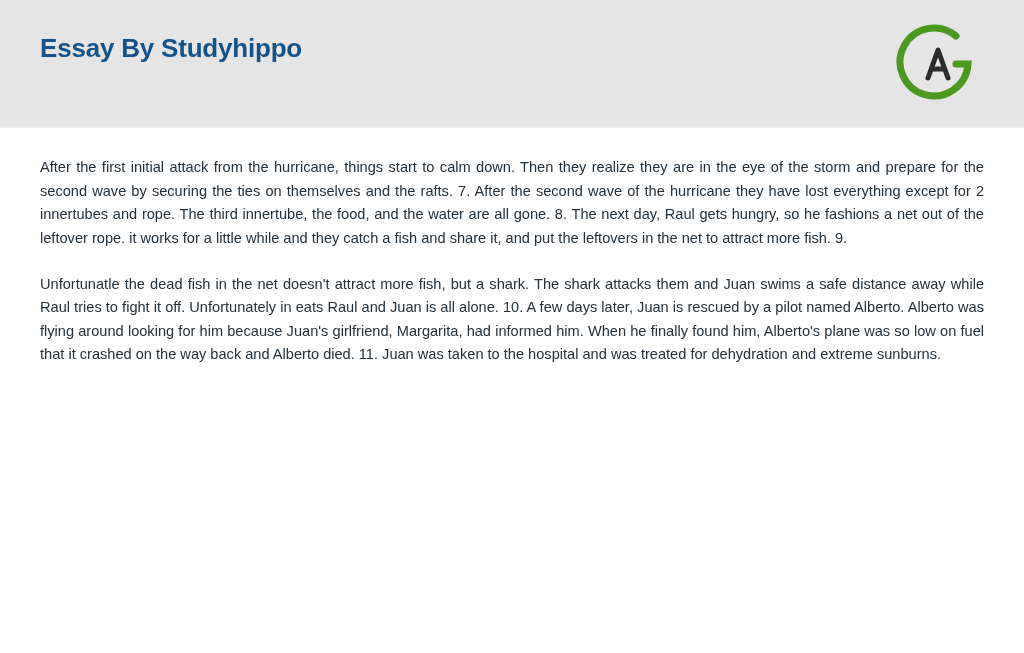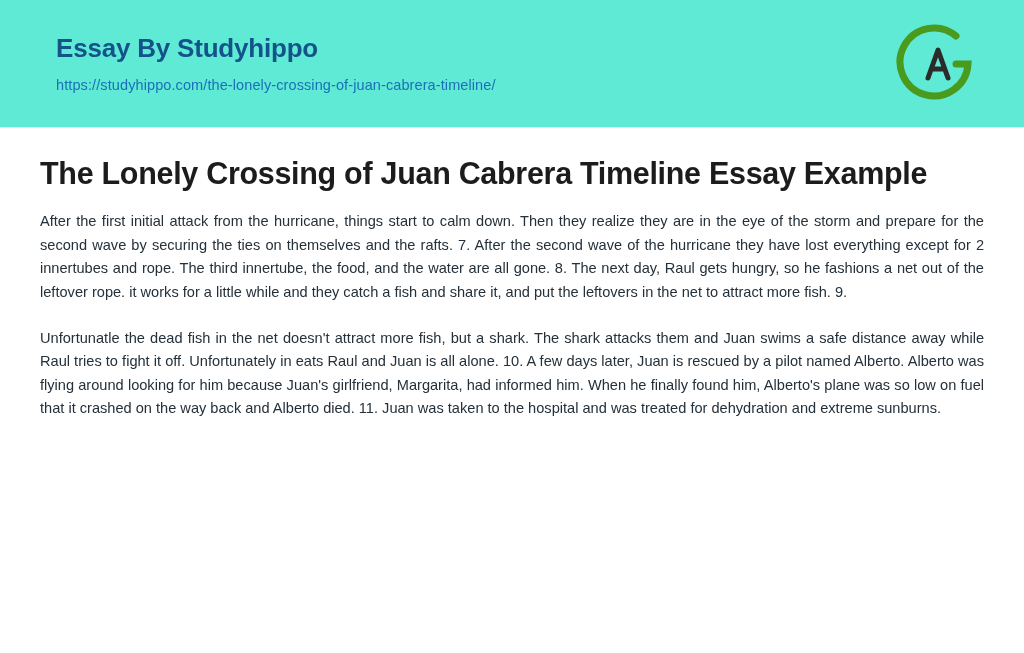--- a/index.html
+++ b/index.html
@@ -15,23 +15,23 @@
   }
   .page {
     width: 1024px;
     height: 653px;
     position: relative;
     box-sizing: border-box;
     background: #ffffff;
   }
   .header {
     height: 128px;
-    background: #5eead4;
+    background: #e5e5e5;
     box-sizing: border-box;
-    padding: 34px 40px 0 56px;
+    padding: 34px 40px 0 40px;
     position: relative;
     border-bottom: 1px solid #e6ecf2;
   }
   .brand {
     font-size: 26px;
     font-weight: bold;
     color: #14538a;
     letter-spacing: -0.2px;
     line-height: 1.1;
     margin: 0;
@@ -75,28 +75,26 @@
     margin-bottom: 12px;
   }
 </style>
 </head>
 <body>
 
 <div class="page">
 
   <div class="header">
     <div class="brand">Essay By Studyhippo</div>
-    <a class="source-url" href="#">https://studyhippo.com/the-lonely-crossing-of-juan-cabrera-timeline/</a>
     <span class="logo">
       <svg width="88" height="88" viewBox="0 0 88 88" xmlns="http://www.w3.org/2000/svg">
         <path d="M62 16 A34 34 0 1 0 74 44 L62 44" fill="none" stroke="#4a9a1e" stroke-width="7" stroke-linecap="round"></path>
         <path d="M34 58 L44 30 L54 58 M38.5 49 L49.5 49" fill="none" stroke="#2b2b2b" stroke-width="5" stroke-linecap="round" stroke-linejoin="round"></path>
       </svg>
     </span>
   </div>
 
   <div class="content">
-    <h1 class="doc-title">The Lonely Crossing of Juan Cabrera Timeline Essay Example</h1>
     <p class="para">After the first initial attack from the hurricane, things start to calm down. Then they realize they are in the eye of the storm and prepare for the second wave by securing the ties on themselves and the rafts. 7. After the second wave of the hurricane they have lost everything except for 2 innertubes and rope. The third innertube, the food, and the water are all gone. 8. The next day, Raul gets hungry, so he fashions a net out of the leftover rope. it works for a little while and they catch a fish and share it, and put the leftovers in the net to attract more fish. 9.</p>
     <p class="para">Unfortunatle the dead fish in the net doesn't attract more fish, but a shark. The shark attacks them and Juan swims a safe distance away while Raul tries to fight it off. Unfortunately in eats Raul and Juan is all alone. 10. A few days later, Juan is rescued by a pilot named Alberto. Alberto was flying around looking for him because Juan's girlfriend, Margarita, had informed him. When he finally found him, Alberto's plane was so low on fuel that it crashed on the way back and Alberto died. 11. Juan was taken to the hospital and was treated for dehydration and extreme sunburns.</p>
   </div>
 
 </div>
 
 </body></html>

